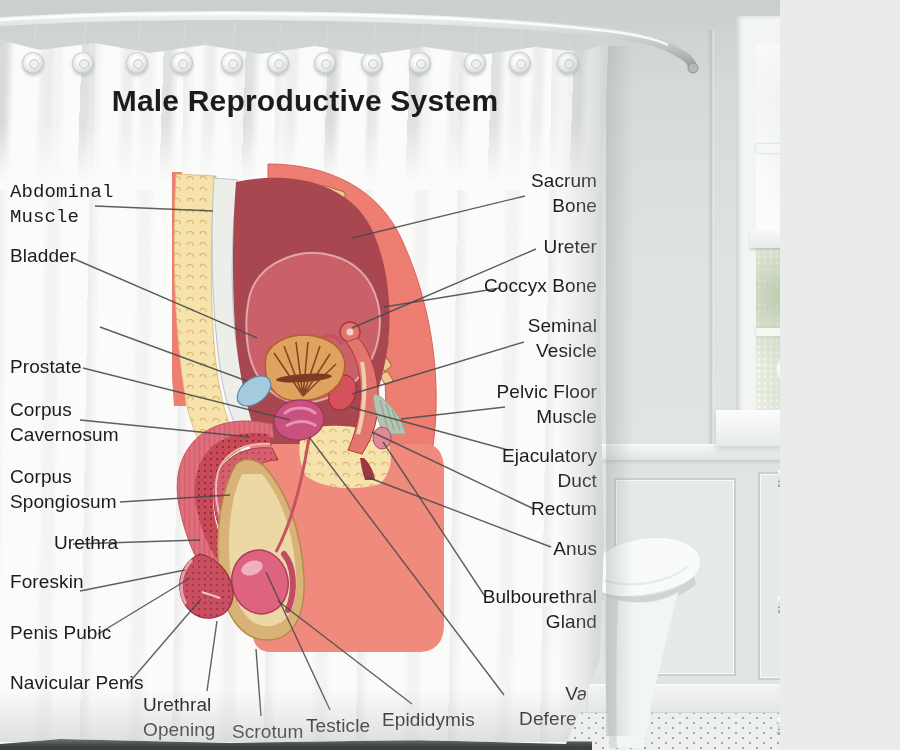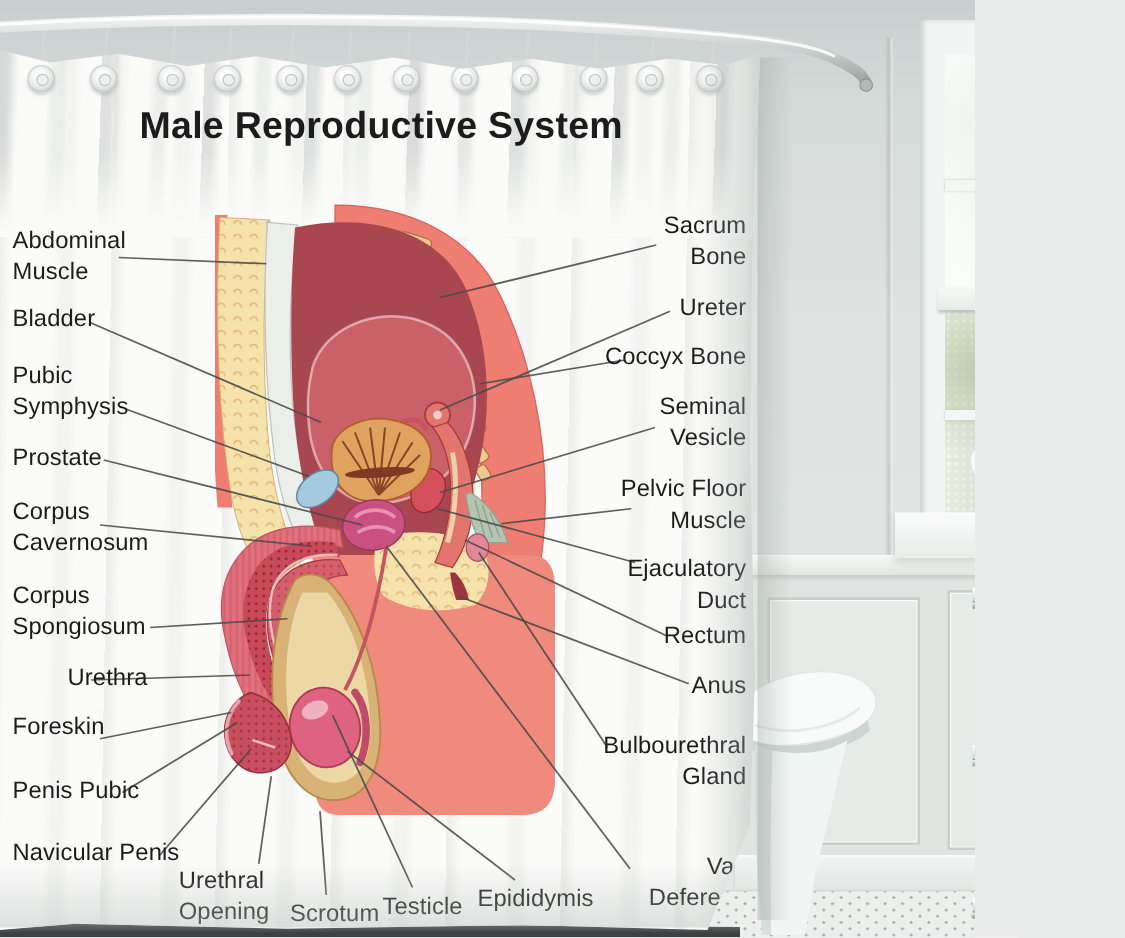--- a/index.html
+++ b/index.html
@@ -379,25 +379,23 @@
       <line x1="500" y1="288" x2="384" y2="307"></line>
       <line x1="524" y1="342" x2="352" y2="394"></line>
       <line x1="505" y1="407" x2="401" y2="419"></line>
       <line x1="508" y1="450" x2="350" y2="407"></line>
       <line x1="534" y1="509" x2="372" y2="432"></line>
       <line x1="551" y1="547" x2="367" y2="477"></line>
       <line x1="486" y1="598" x2="383" y2="442"></line>
       <line x1="504" y1="695" x2="309" y2="437"></line>
     </svg>
 
-    <div class="lbl" style="left:10px;top:180px;">Abdominal
+    <div class="lbl" style="left:10px;top:180px;font-family:Liberation Mono, monospace;">Abdominal
 Muscle</div>
     <div class="lbl" style="left:10px;top:243px;">Bladder</div>
-    <div class="lbl" style="left:10px;top:288px;">Pubic
-Symphysis</div>
     <div class="lbl" style="left:10px;top:354px;">Prostate</div>
     <div class="lbl" style="left:10px;top:397px;">Corpus
 Cavernosum</div>
     <div class="lbl" style="left:10px;top:464px;">Corpus
 Spongiosum</div>
     <div class="lbl" style="left:10px;top:530px;margin-left:44px;">Urethra</div>
     <div class="lbl" style="left:10px;top:569px;">Foreskin</div>
     <div class="lbl" style="left:10px;top:620px;">Penis Pubic</div>
     <div class="lbl" style="left:10px;top:670px;">Navicular Penis</div>
 

